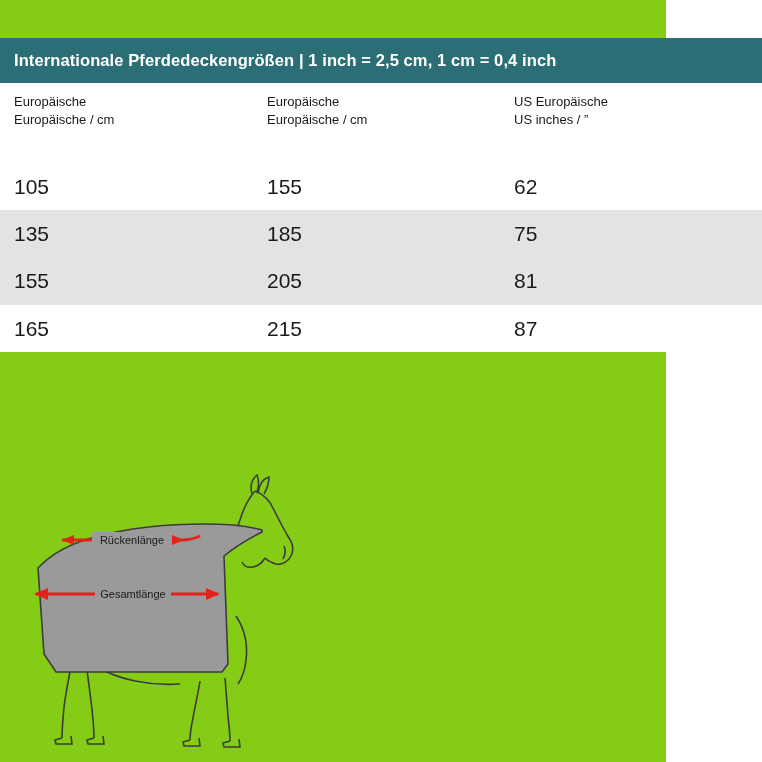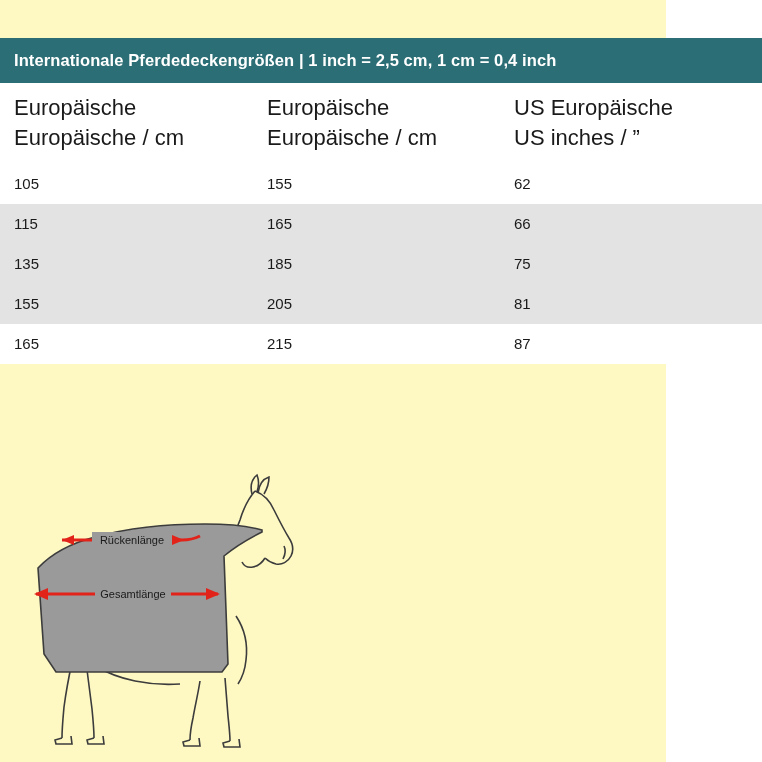--- a/index.html
+++ b/index.html
@@ -10,21 +10,21 @@
     width: 762px;
     height: 762px;
     background: #ffffff;
     font-family: "Liberation Sans", sans-serif;
     overflow: hidden;
   }
   .page {
     position: relative;
     width: 666px;
     height: 762px;
-    background: #fef9c3;
+    background: #84cc16;
     box-sizing: border-box;
   }
   .table-wrap {
     position: absolute;
     left: 0;
     top: 38px;
     width: 762px;
   }
   .title-bar {
     background: #2b6e75;
@@ -38,29 +38,29 @@
     letter-spacing: 0.1px;
   }
   table {
     border-collapse: collapse;
     width: 762px;
     table-layout: fixed;
   }
   th {
     text-align: left;
     font-weight: normal;
-    font-size: 22px;
+    font-size: 13px;
     color: #1a1a1a;
     padding: 10px 14px 12px 14px;
     vertical-align: top;
     line-height: 1.35;
     background: #ffffff;
   }
   td {
-    font-size: 15px;
+    font-size: 21px;
     color: #1a1a1a;
     padding: 11px 14px 11px 14px;
     vertical-align: middle;
     line-height: 1.2;
   }
   tr.row-odd td { background: #ffffff; }
   tr.row-even td { background: #e3e3e3; }
   col.c1 { width: 253px; }
   col.c2 { width: 247px; }
   col.c3 { width: 262px; }
@@ -103,25 +103,20 @@
             <span>US Europäische</span><br>
             <span>US inches / ”</span>
           </th>
         </tr>
       </thead>
       <tbody>
         <tr class="row-odd">
           <td>105</td>
           <td>155</td>
           <td>62</td>
-        </tr>
-        <tr class="row-even">
-          <td>115</td>
-          <td>165</td>
-          <td>66</td>
         </tr>
         <tr class="row-even">
           <td>135</td>
           <td>185</td>
           <td>75</td>
         </tr>
         <tr class="row-even">
           <td>155</td>
           <td>205</td>
           <td>81</td>

